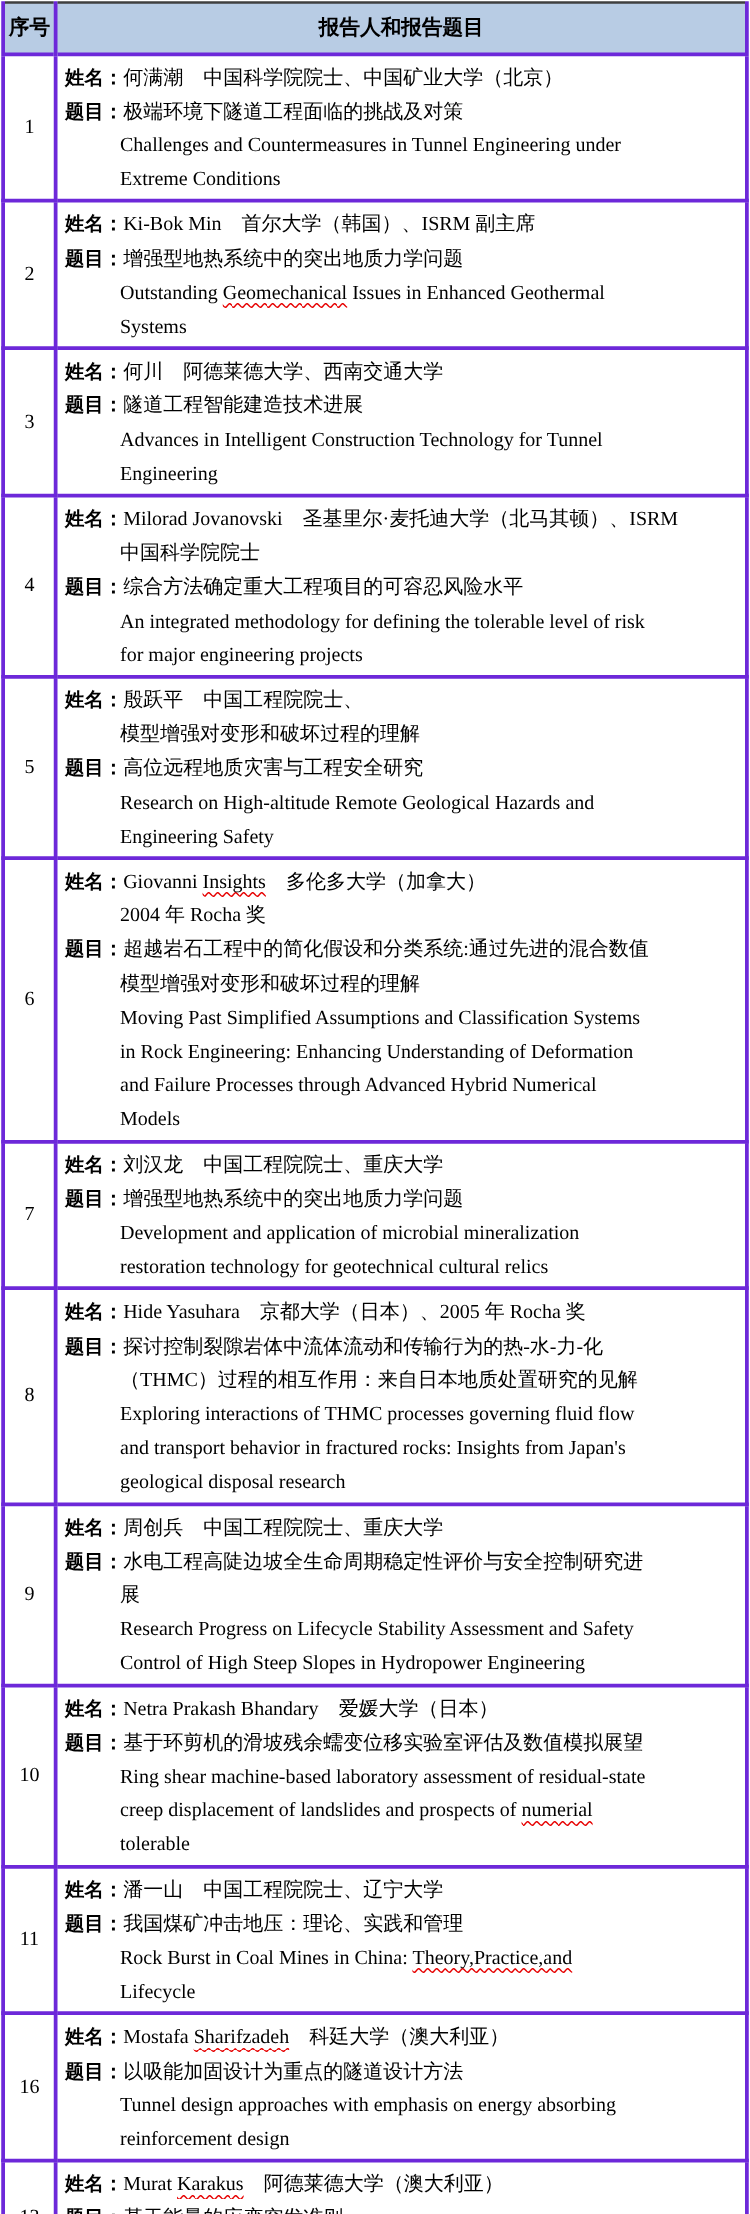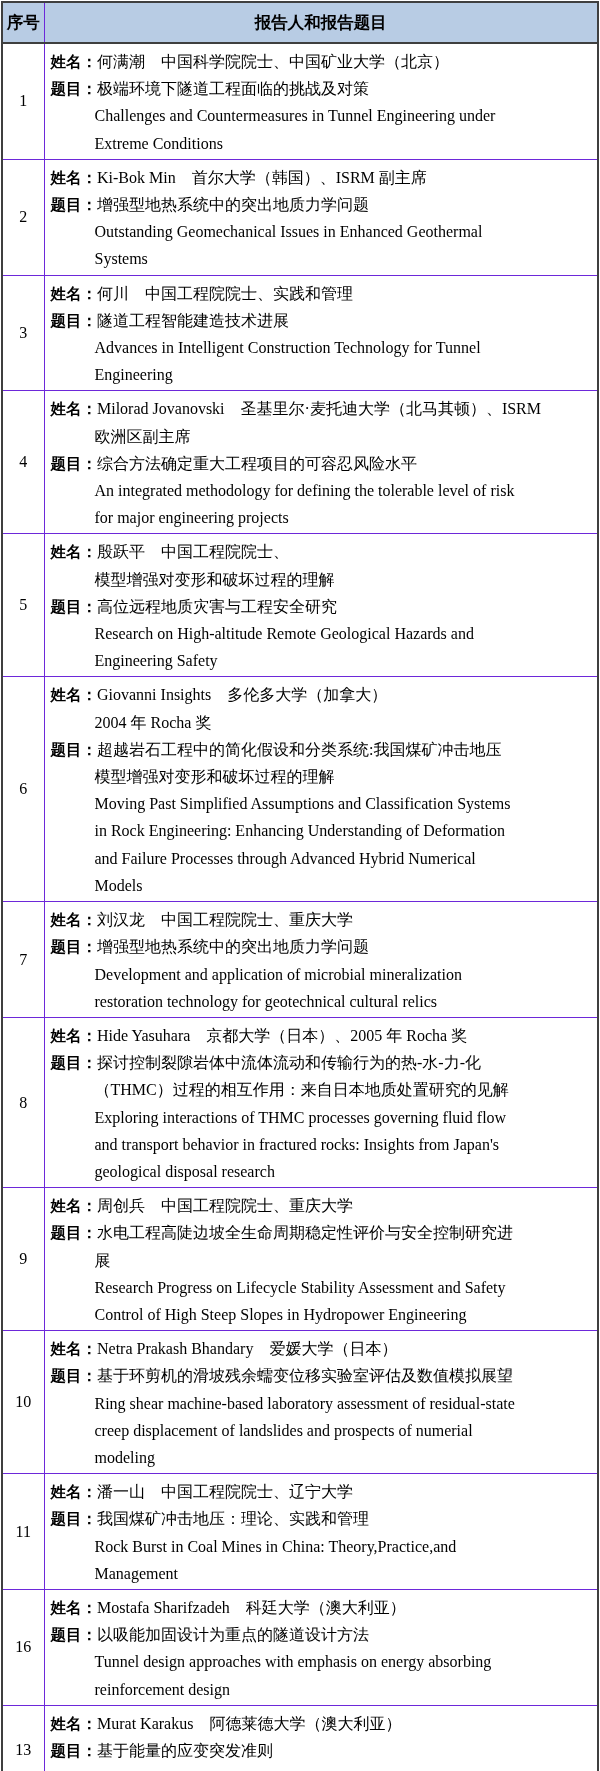--- a/index.html
+++ b/index.html
@@ -9,21 +9,21 @@
     font-family: "Liberation Serif", "DejaVu Serif", serif;
     color: #000000;
     padding: 1px;
   }
   table.report {
     width: 598px;
     border-collapse: collapse;
     table-layout: fixed;
   }
   table.report th, table.report td {
-    border: 1px solid #6d28d9;
+    border: 3px solid #6d28d9;
     vertical-align: middle;
   }
   table.report thead th {
     border-top: 2px solid #3f3f3f;
     border-bottom: 2px solid #3f3f3f;
     background: #b8cce4;
     font-size: 16.5px;
     font-weight: bold;
     text-align: center;
     height: 41px;
@@ -47,20 +47,21 @@
   }
   .lbl {
     flex: 0 0 44px;
     font-weight: bold;
     white-space: nowrap;
     font-family: "Liberation Sans", "DejaVu Sans", sans-serif;
     font-size: 15.5px;
   }
   .txt { flex: 1 1 auto; }
   .sp {
+    text-decoration: underline;
     text-decoration-style: wavy;
     text-decoration-color: #e60000;
     text-decoration-thickness: 1px;
     text-underline-offset: 3px;
     text-align: right;
   }
   table.report { border: 2px solid #3f3f3f; }
 </style>
 </head>
 <body>
@@ -113,21 +114,21 @@
             <span class="lbl"></span>
             <span class="txt"><span>Systems</span></span>
           </div>
         </td>
       </tr>
       <tr>
         <td class="num">3</td>
         <td class="content">
           <div class="line">
             <span class="lbl">姓名：</span>
-            <span class="txt"><span>何川　中国工程院院士、实践和管理</span></span>
+            <span class="txt"><span>何川　阿德莱德大学、西南交通大学</span></span>
           </div>
           <div class="line">
             <span class="lbl">题目：</span>
             <span class="txt"><span>隧道工程智能建造技术进展</span></span>
           </div>
           <div class="line">
             <span class="lbl"></span>
             <span class="txt"><span>Advances in Intelligent Construction Technology for Tunnel</span></span>
           </div>
           <div class="line">
@@ -138,21 +139,21 @@
       </tr>
       <tr>
         <td class="num">4</td>
         <td class="content">
           <div class="line">
             <span class="lbl">姓名：</span>
             <span class="txt"><span>Milorad Jovanovski　圣基里尔·麦托迪大学（北马其顿）、ISRM</span></span>
           </div>
           <div class="line">
             <span class="lbl"></span>
-            <span class="txt"><span>欧洲区副主席</span></span>
+            <span class="txt"><span>中国科学院院士</span></span>
           </div>
           <div class="line">
             <span class="lbl">题目：</span>
             <span class="txt"><span>综合方法确定重大工程项目的可容忍风险水平</span></span>
           </div>
           <div class="line">
             <span class="lbl"></span>
             <span class="txt"><span>An integrated methodology for defining the tolerable level of risk</span></span>
           </div>
           <div class="line">
@@ -192,21 +193,21 @@
           <div class="line">
             <span class="lbl">姓名：</span>
             <span class="txt"><span>Giovanni </span><span class="sp">Insights</span><span>　多伦多大学（加拿大）</span></span>
           </div>
           <div class="line">
             <span class="lbl"></span>
             <span class="txt"><span>2004 年 Rocha 奖</span></span>
           </div>
           <div class="line">
             <span class="lbl">题目：</span>
-            <span class="txt"><span>超越岩石工程中的简化假设和分类系统:我国煤矿冲击地压</span></span>
+            <span class="txt"><span>超越岩石工程中的简化假设和分类系统:通过先进的混合数值</span></span>
           </div>
           <div class="line">
             <span class="lbl"></span>
             <span class="txt"><span>模型增强对变形和破坏过程的理解</span></span>
           </div>
           <div class="line">
             <span class="lbl"></span>
             <span class="txt"><span>Moving Past Simplified Assumptions and Classification Systems</span></span>
           </div>
           <div class="line">
@@ -312,42 +313,42 @@
           <div class="line">
             <span class="lbl"></span>
             <span class="txt"><span>Ring shear machine-based laboratory assessment of residual-state</span></span>
           </div>
           <div class="line">
             <span class="lbl"></span>
             <span class="txt"><span>creep displacement of landslides and prospects of </span><span class="sp">numerial</span></span>
           </div>
           <div class="line">
             <span class="lbl"></span>
-            <span class="txt"><span>modeling</span></span>
+            <span class="txt"><span>tolerable</span></span>
           </div>
         </td>
       </tr>
       <tr>
         <td class="num">11</td>
         <td class="content">
           <div class="line">
             <span class="lbl">姓名：</span>
             <span class="txt"><span>潘一山　中国工程院院士、辽宁大学</span></span>
           </div>
           <div class="line">
             <span class="lbl">题目：</span>
             <span class="txt"><span>我国煤矿冲击地压：理论、实践和管理</span></span>
           </div>
           <div class="line">
             <span class="lbl"></span>
             <span class="txt"><span>Rock Burst in Coal Mines in China: </span><span class="sp">Theory,Practice,and</span></span>
           </div>
           <div class="line">
             <span class="lbl"></span>
-            <span class="txt"><span>Management</span></span>
+            <span class="txt"><span>Lifecycle</span></span>
           </div>
         </td>
       </tr>
       <tr>
         <td class="num">16</td>
         <td class="content">
           <div class="line">
             <span class="lbl">姓名：</span>
             <span class="txt"><span>Mostafa </span><span class="sp">Sharifzadeh</span><span>　科廷大学（澳大利亚）</span></span>
           </div>

